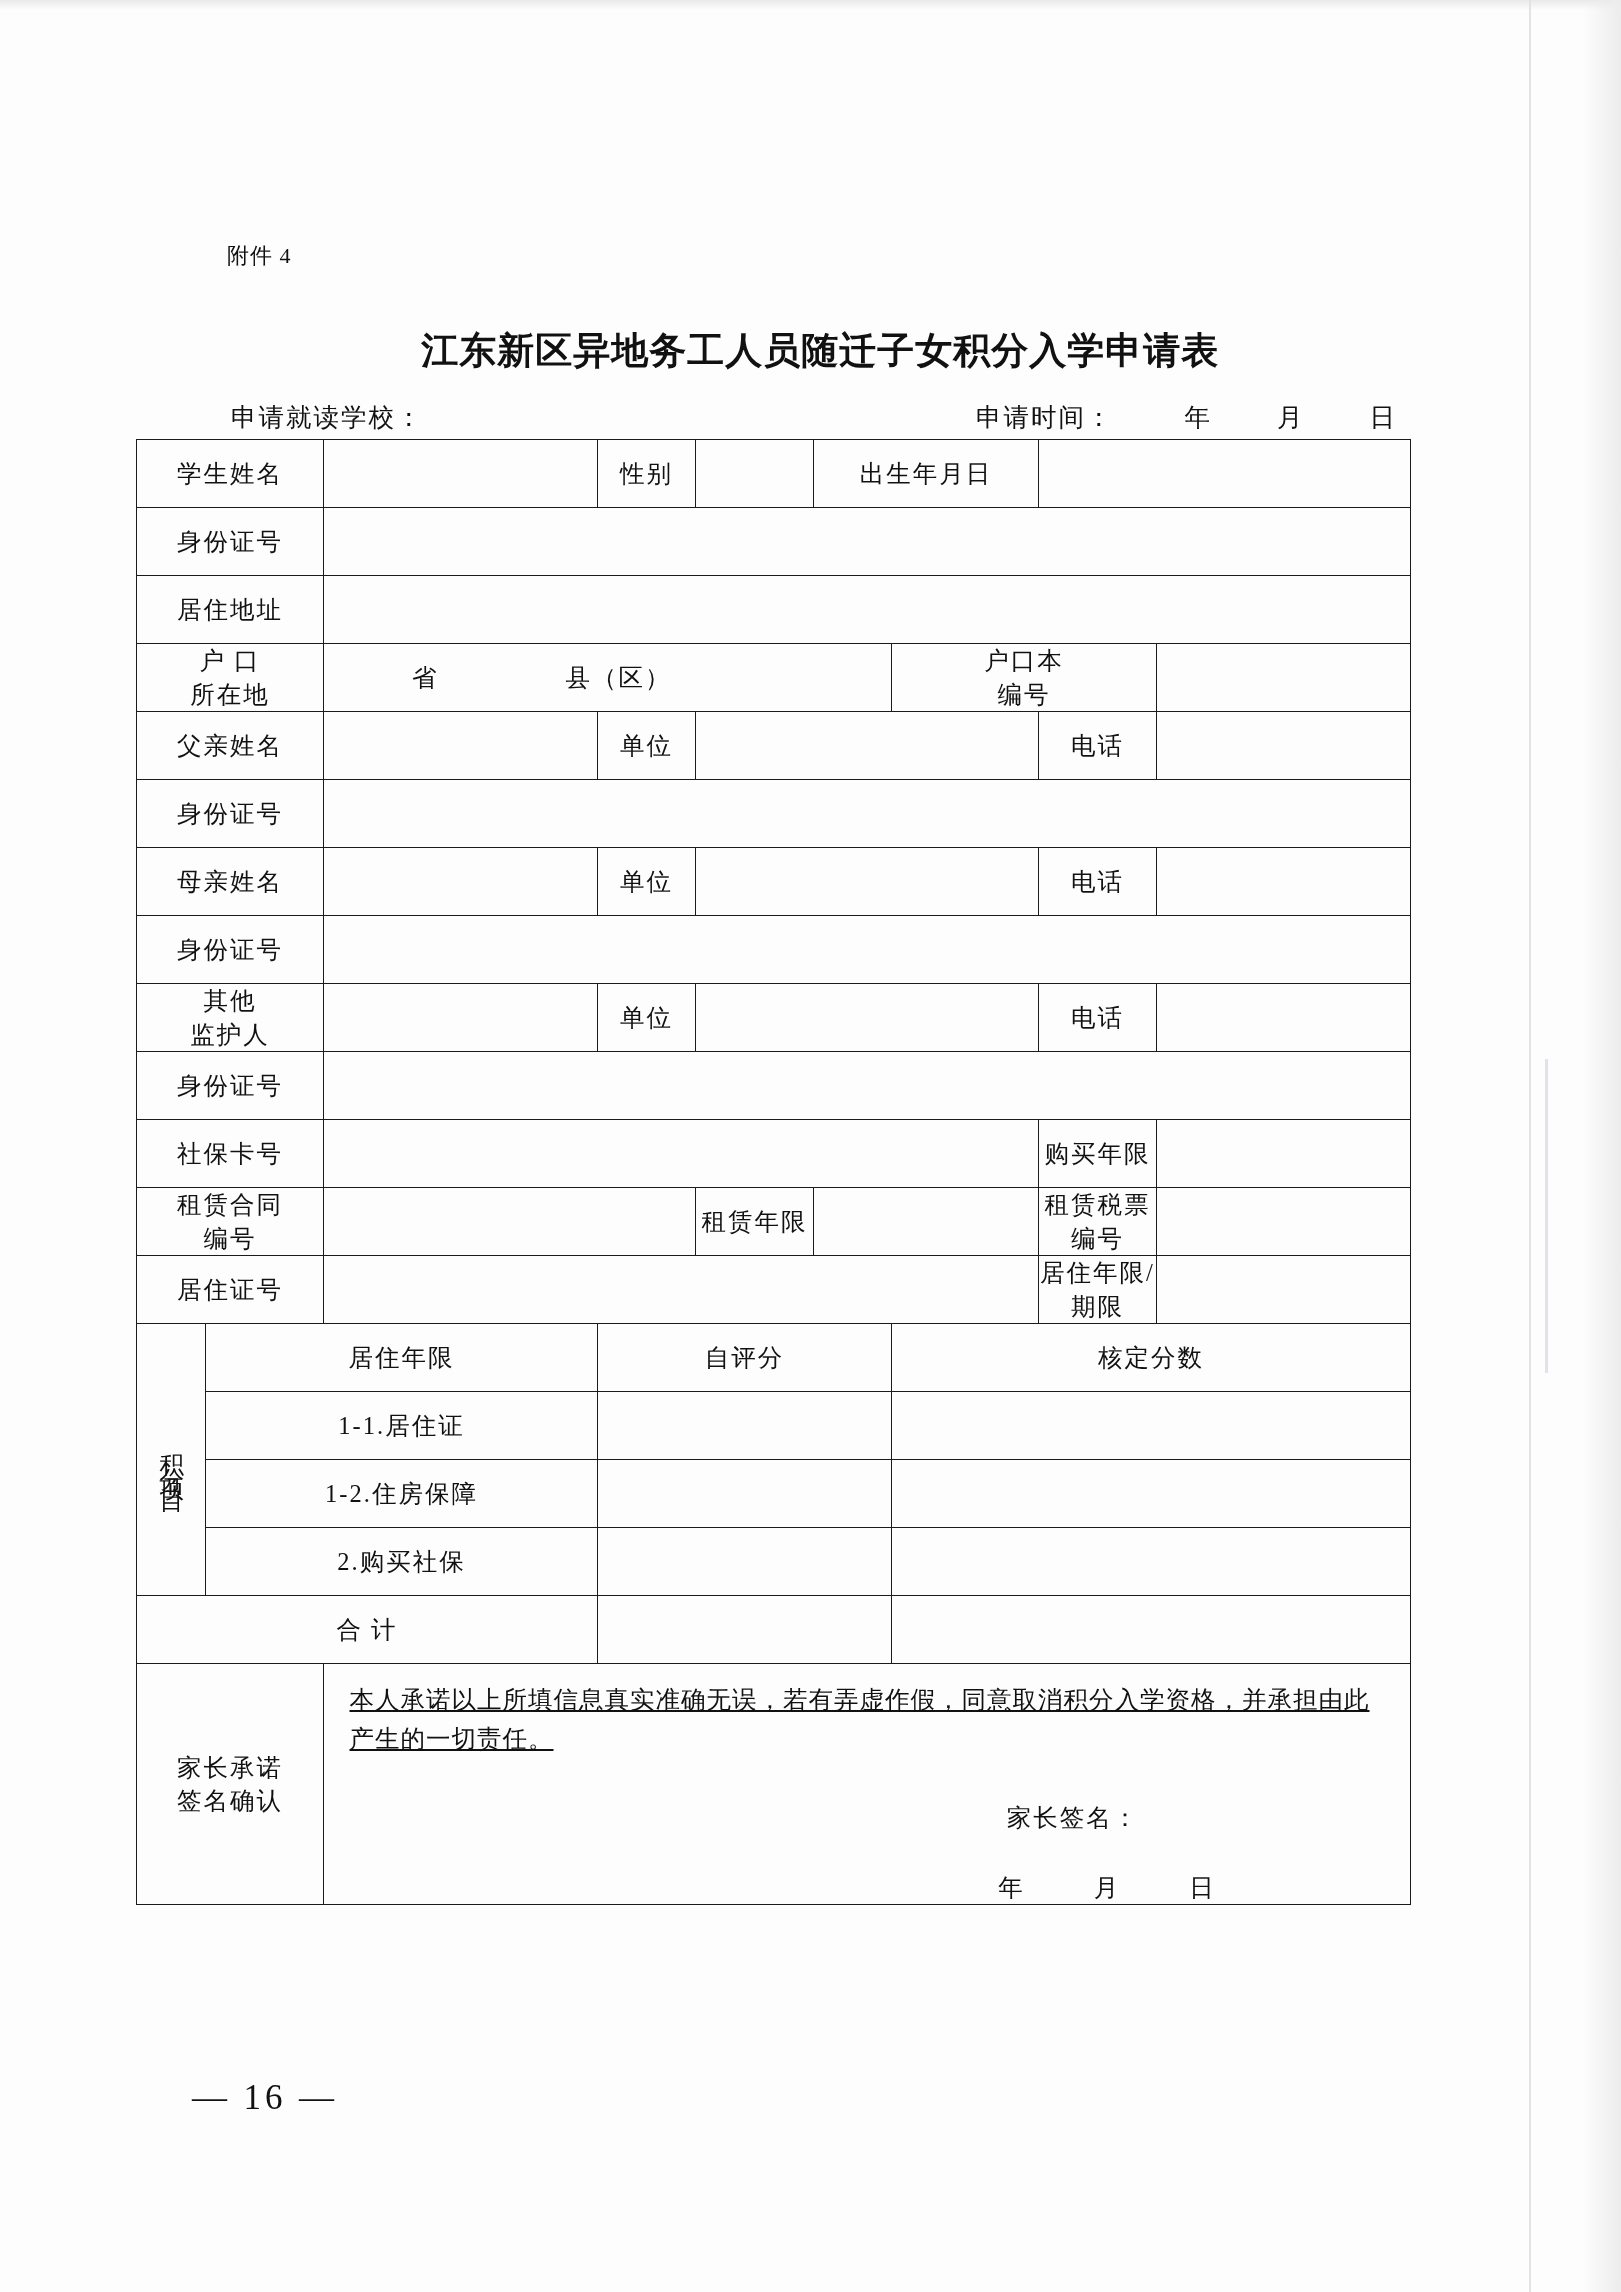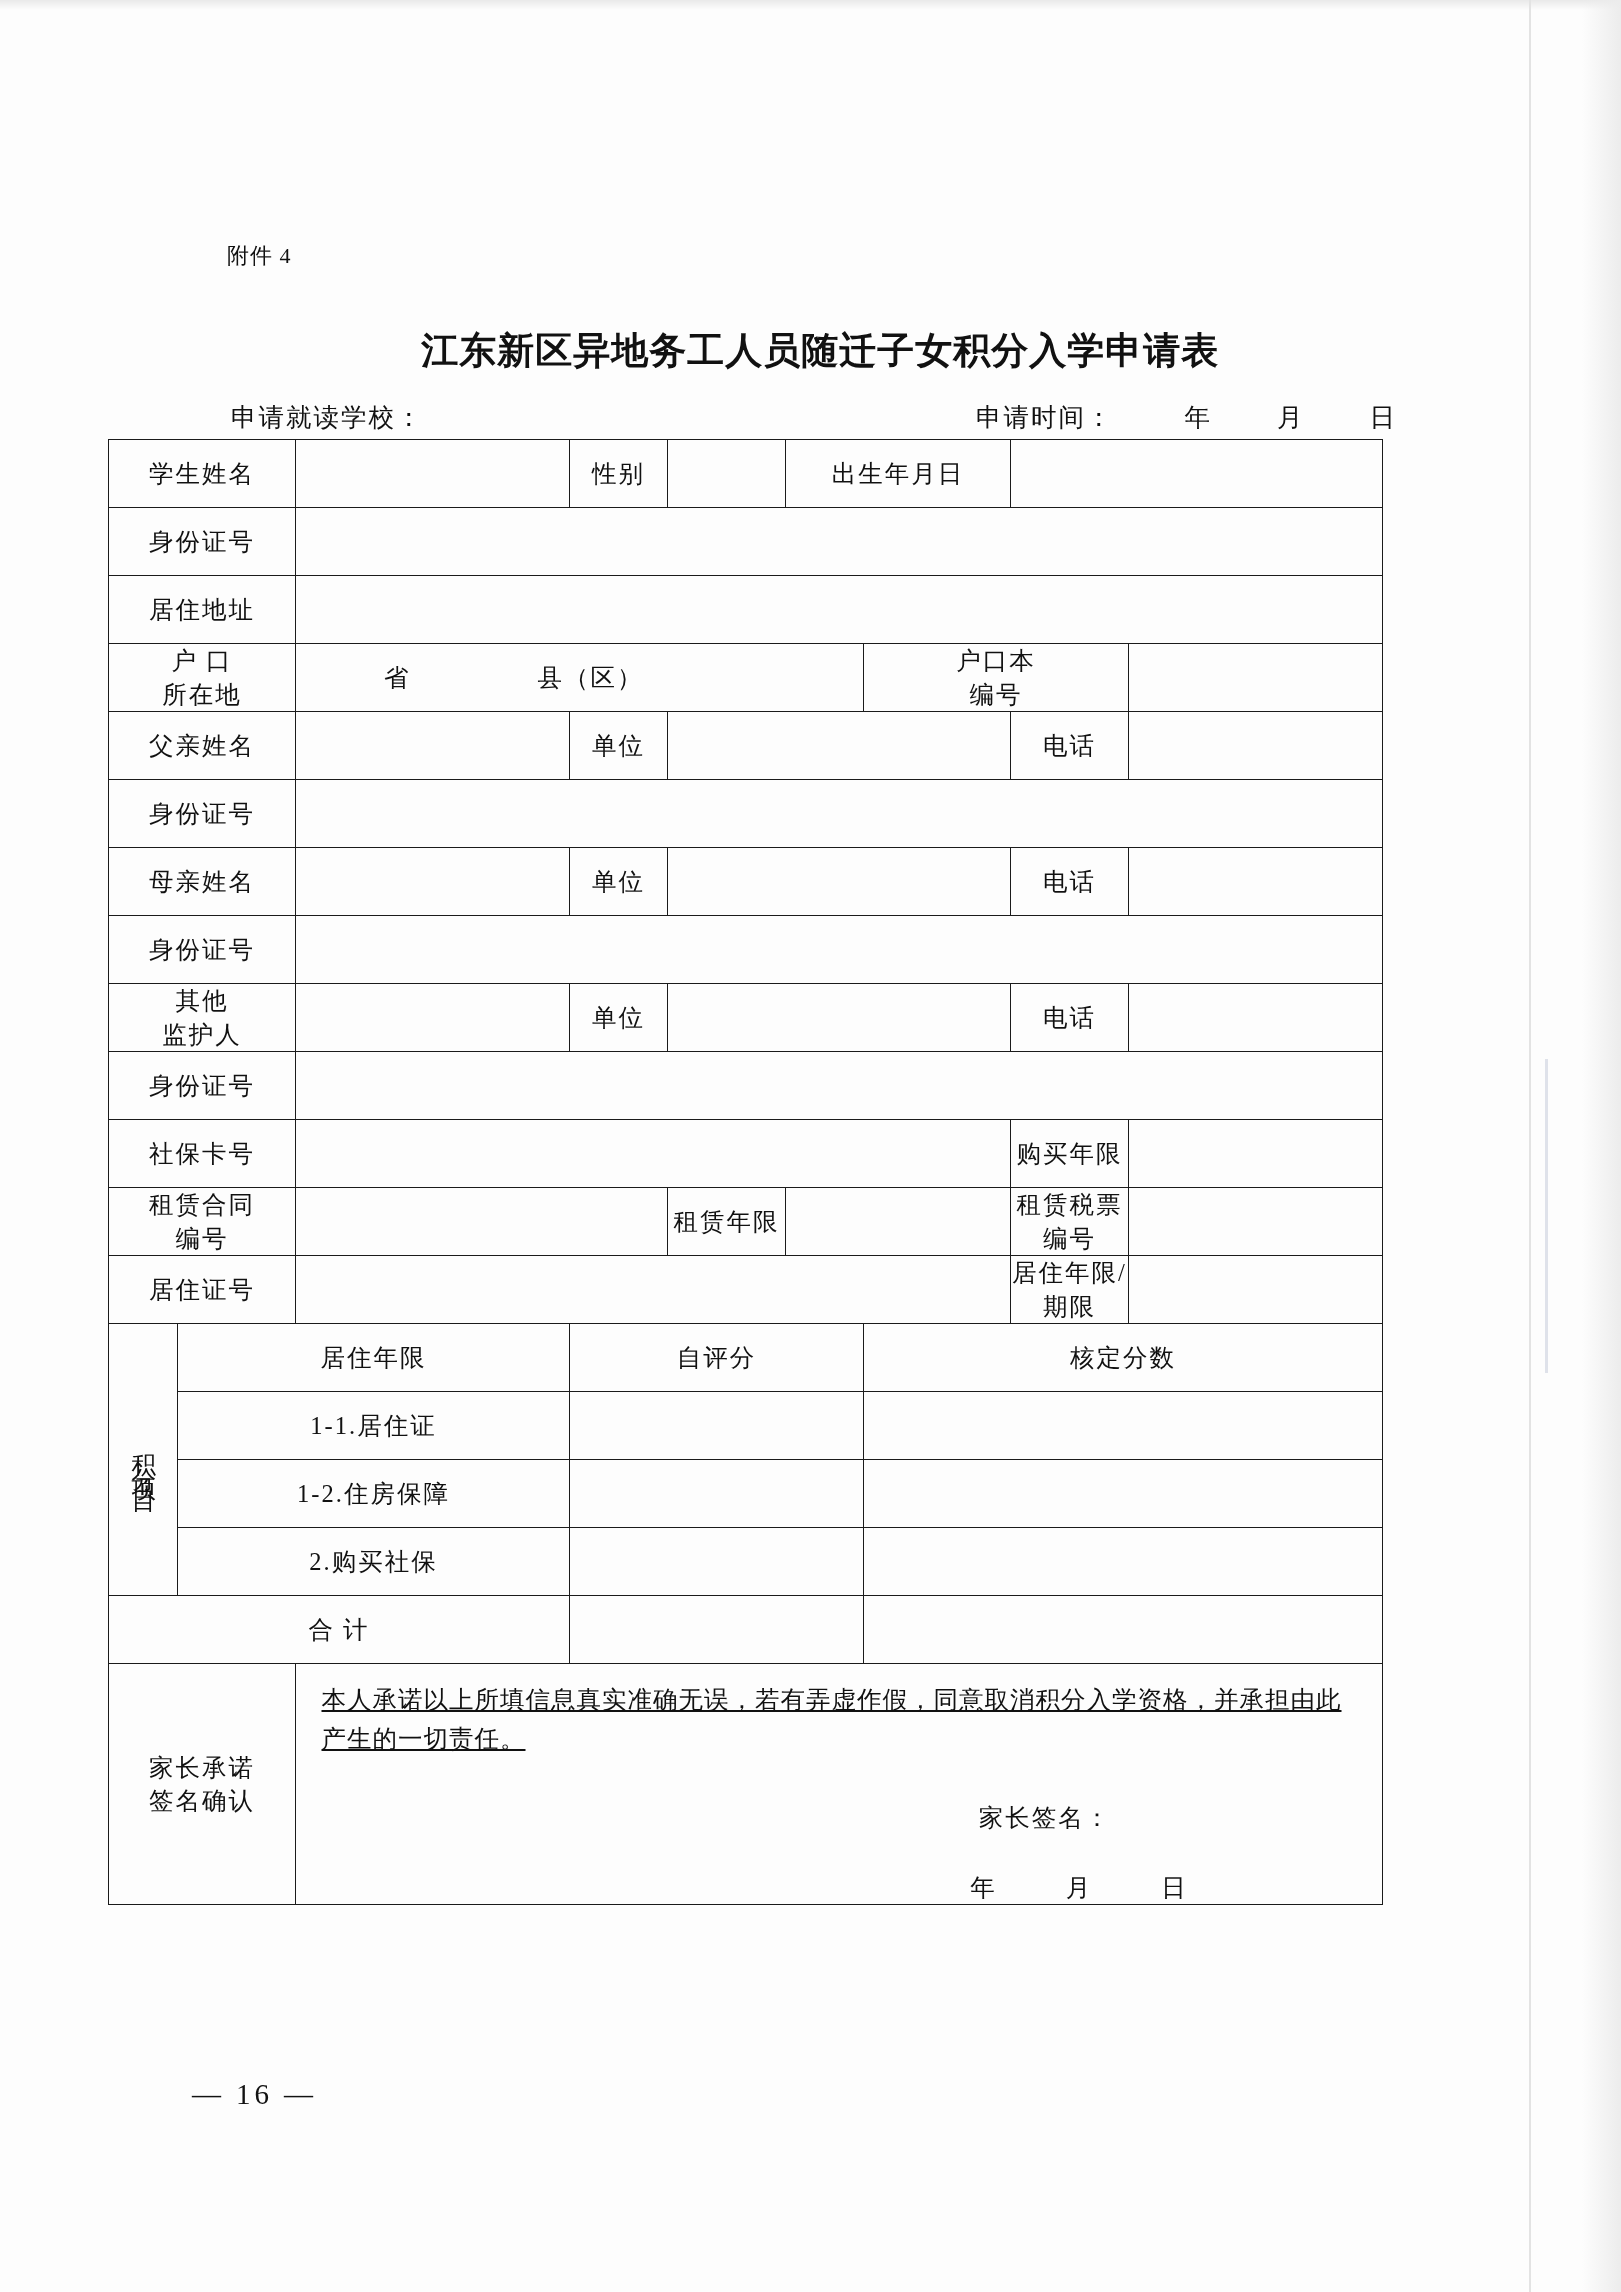--- a/index.html
+++ b/index.html
@@ -65,21 +65,21 @@
     font-size: 25.5px;
     letter-spacing: 2px;
   }
   .subline.left { left: 231px; }
   .subline.right { left: 976px; text-align: center; }
   .subline .gap-y { display: inline-block; width: 71px; }
   .subline .gap-m { display: inline-block; width: 65px; }
 
   table.form {
     position: absolute;
-    left: 108px;
+    left: 136px;
     top: 439px;
     width: 1274px;
     border-collapse: collapse;
     table-layout: fixed;
   }
   table.form td {
     border: 1.6px solid #1b1b1b;
     font-size: 24.5px;
     text-align: center;
     vertical-align: middle;
@@ -139,21 +139,21 @@
     padding-left: 480px;
     font-size: 24.5px;
     letter-spacing: 2px;
   }
   .promise-date .gap { display: inline-block; width: 69px; }
 
   .page-number {
     position: absolute;
     left: 192px;
     top: 2078px;
-    font-size: 29px;
+    font-size: 35px;
     letter-spacing: 3.9px;
   }
 </style>
 </head>
 <body>
 
 <div class="page">
   <div class="scan-edge-top"></div>
   <div class="scan-edge-right"></div>
   <div class="scan-line-right"></div>

